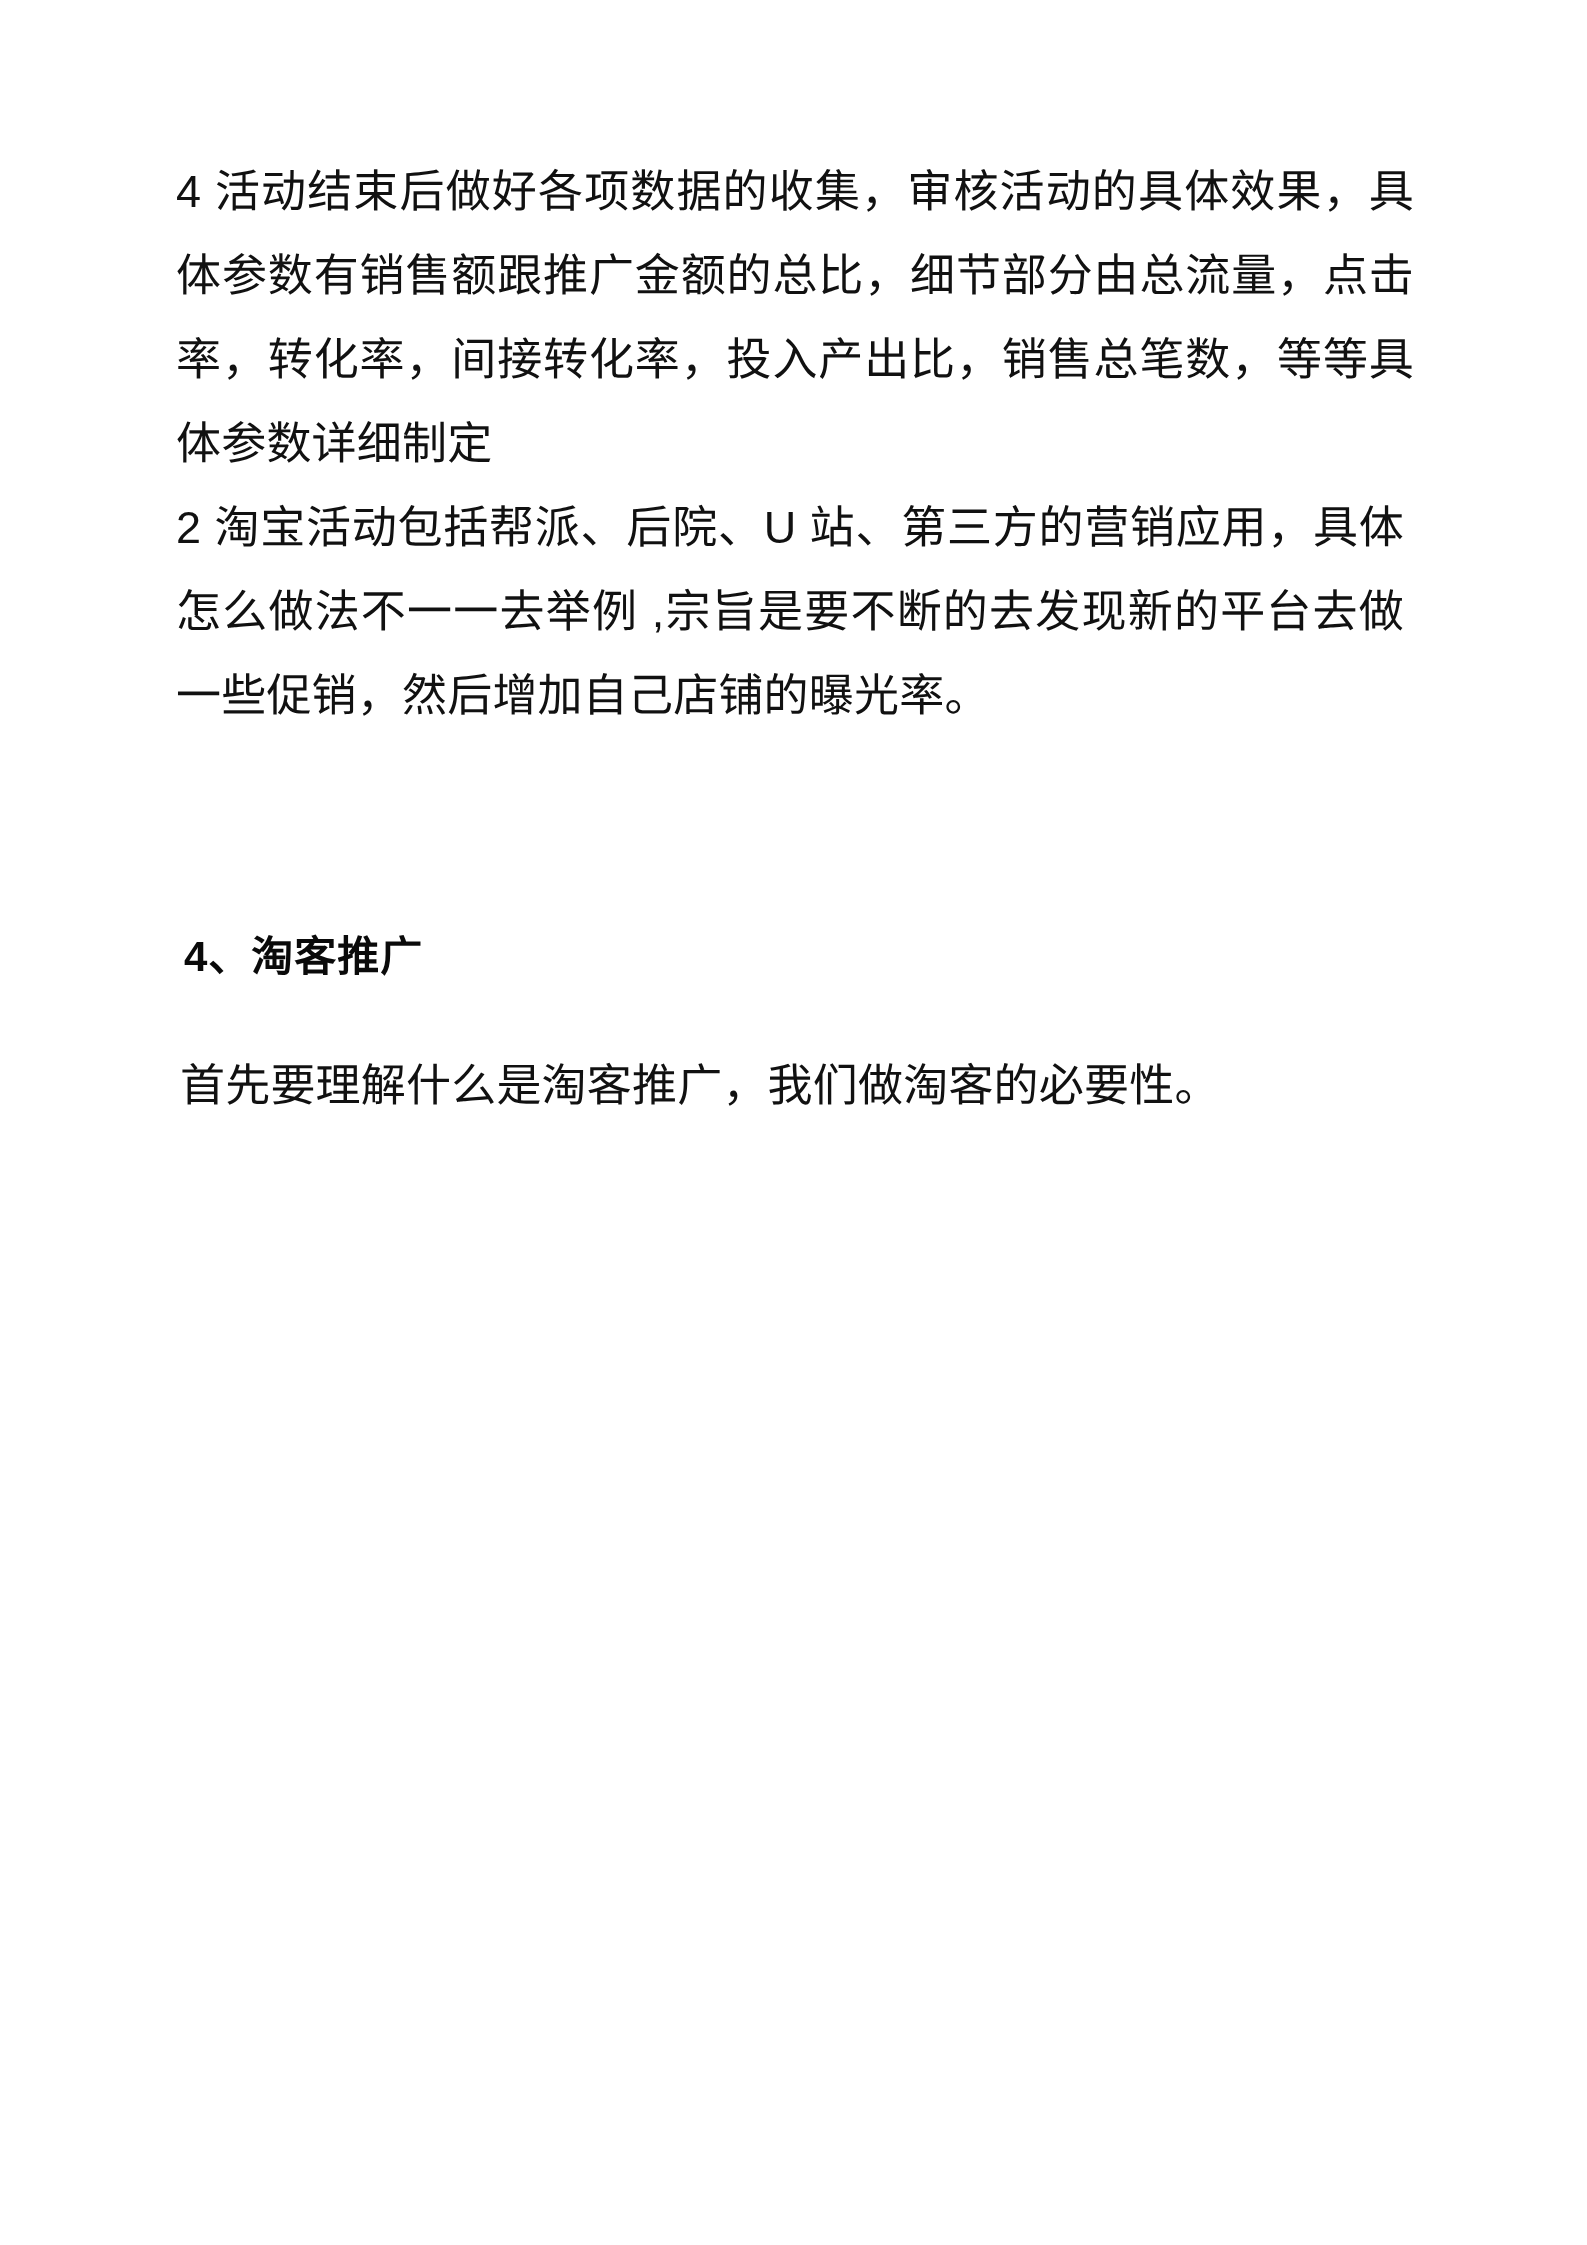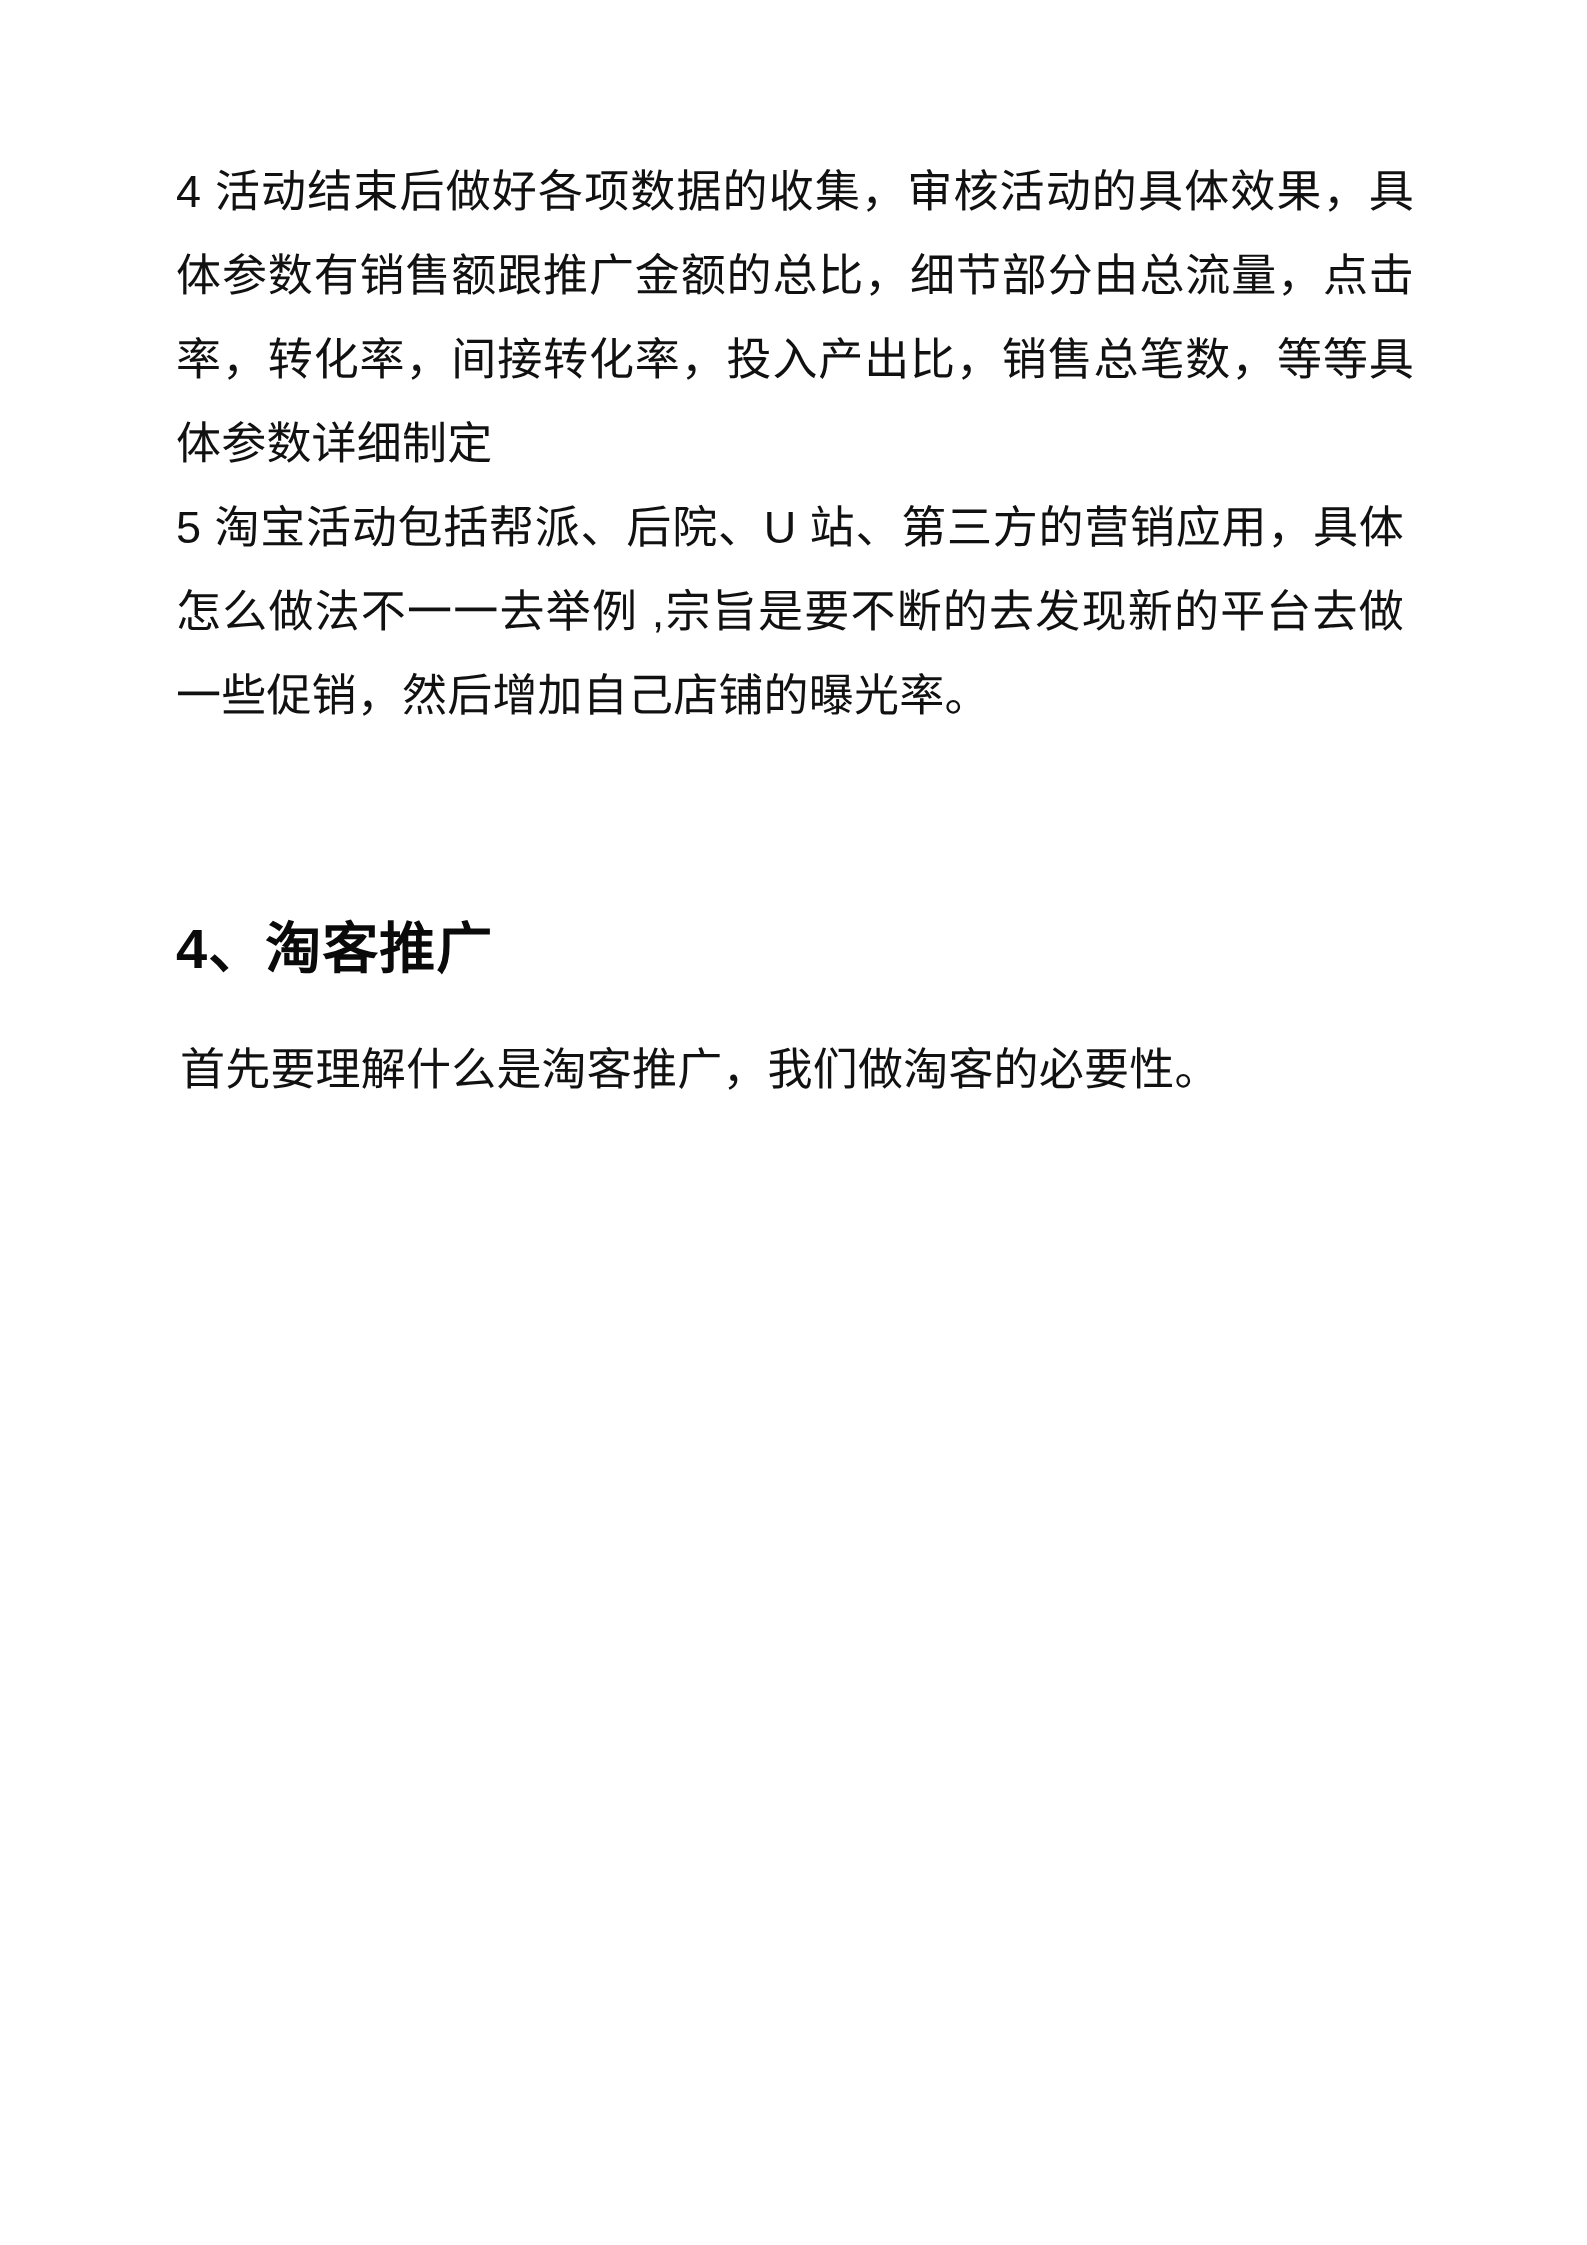--- a/index.html
+++ b/index.html
@@ -51,24 +51,24 @@
   }
 
   
   .gap-after-item5 {
     height: 176px;
   }
 
   .section-heading {
     font-family: "Liberation Sans", "DejaVu Sans", sans-serif;
     font-weight: bold;
-    font-size: 56px;
+    font-size: 42px;
     line-height: 70px;
     color: #0a0a0a;
-    margin: 0;
+    margin: 8px;
     letter-spacing: 1px;
   }
 
   .gap-after-heading {
     height: 40px;
   }
 
   .para-intro {
     margin: 4px;
     width: 1238px;
@@ -86,21 +86,21 @@
   }
 </style>
 </head>
 <body>
 
 <div class="page">
   <div class="content">
 
     <p class="doc-block para-item-4">4 活动结束后做好各项数据的收集，审核活动的具体效果，具体参数有销售额跟推广金额的总比，细节部分由总流量，点击率，转化率，间接转化率，投入产出比，销售总笔数，等等具体参数详细制定</p>
 
-    <p class="doc-block para-item-5">5 淘宝活动包括帮派、后院、U 站、第三方的营销应用，具体怎么做法不一一去举例 ,宗旨是要不断的去发现新的平台去做一些促销，然后增加自己店铺的曝光率。</p>
+    <p class="doc-block para-item-5">2 淘宝活动包括帮派、后院、U 站、第三方的营销应用，具体怎么做法不一一去举例 ,宗旨是要不断的去发现新的平台去做一些促销，然后增加自己店铺的曝光率。</p>
 
     <div class="gap-after-item5"></div>
 
     <h2 class="section-heading">4、淘客推广</h2>
 
     <div class="gap-after-heading"></div>
 
     <p class="doc-block para-intro">首先要理解什么是淘客推广，我们做淘客的必要性。</p>
 
 

